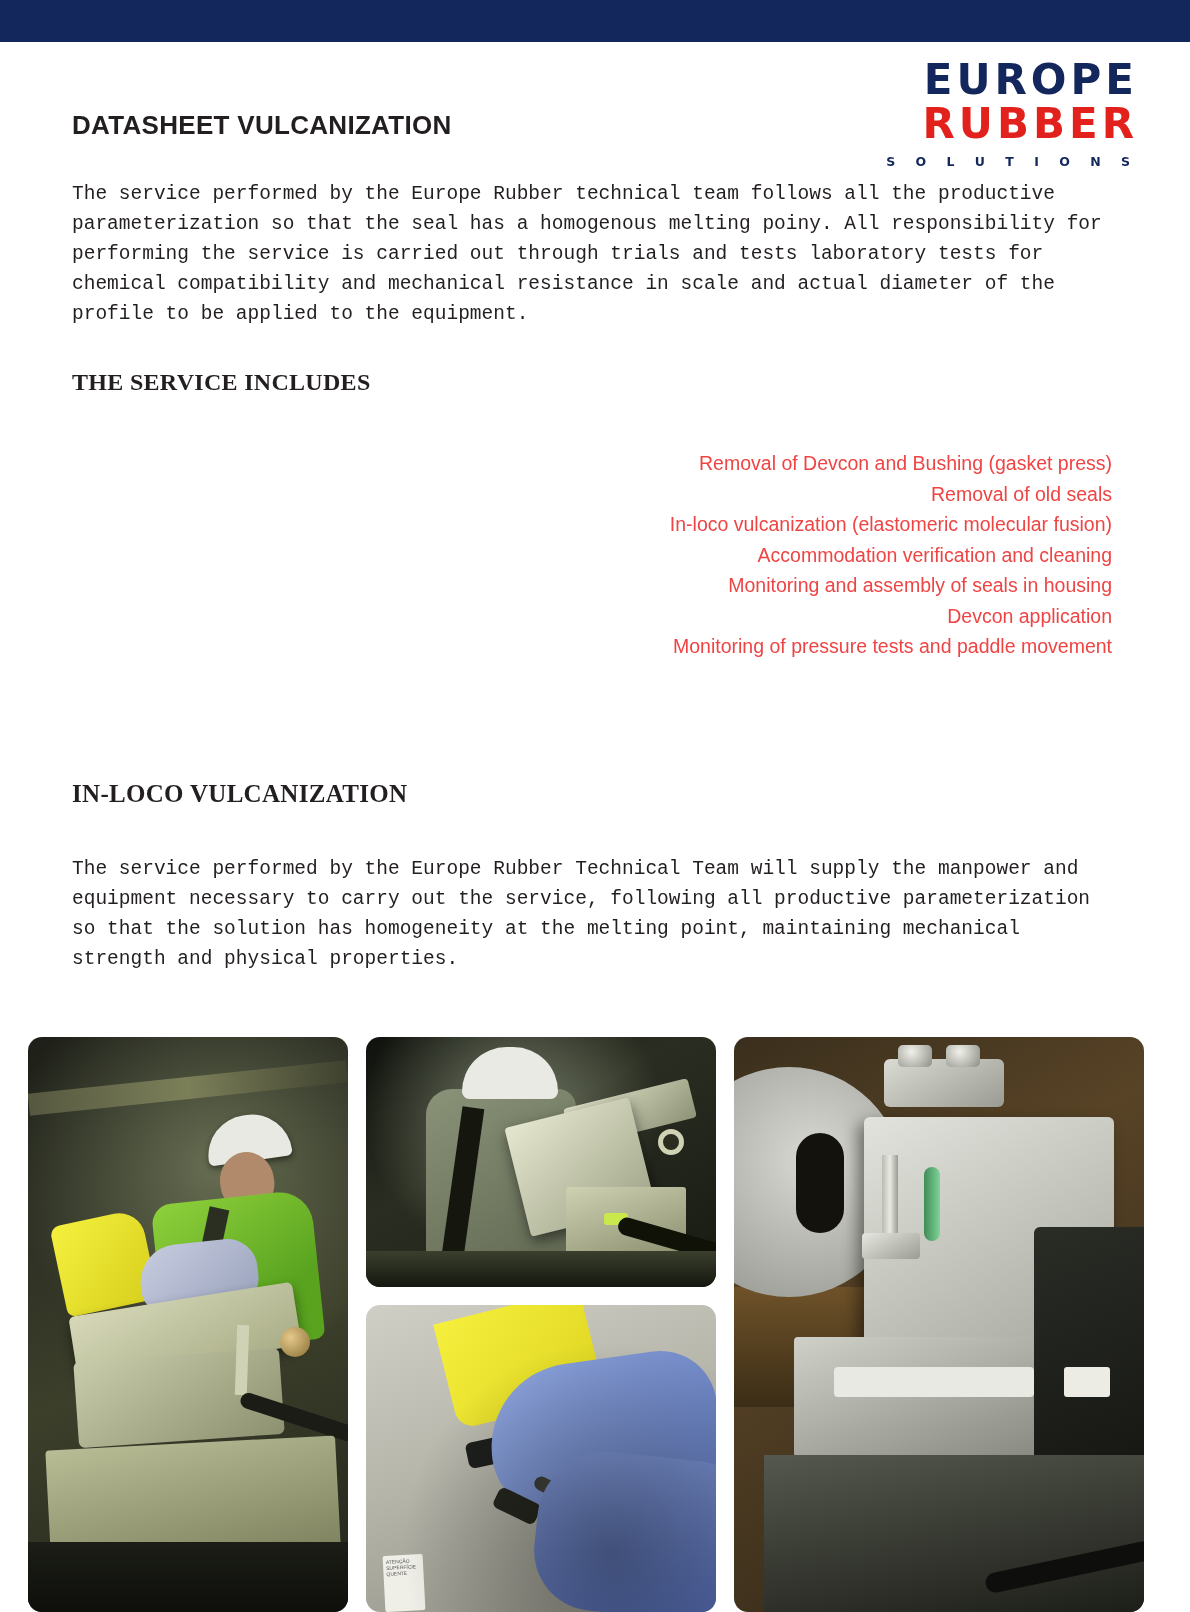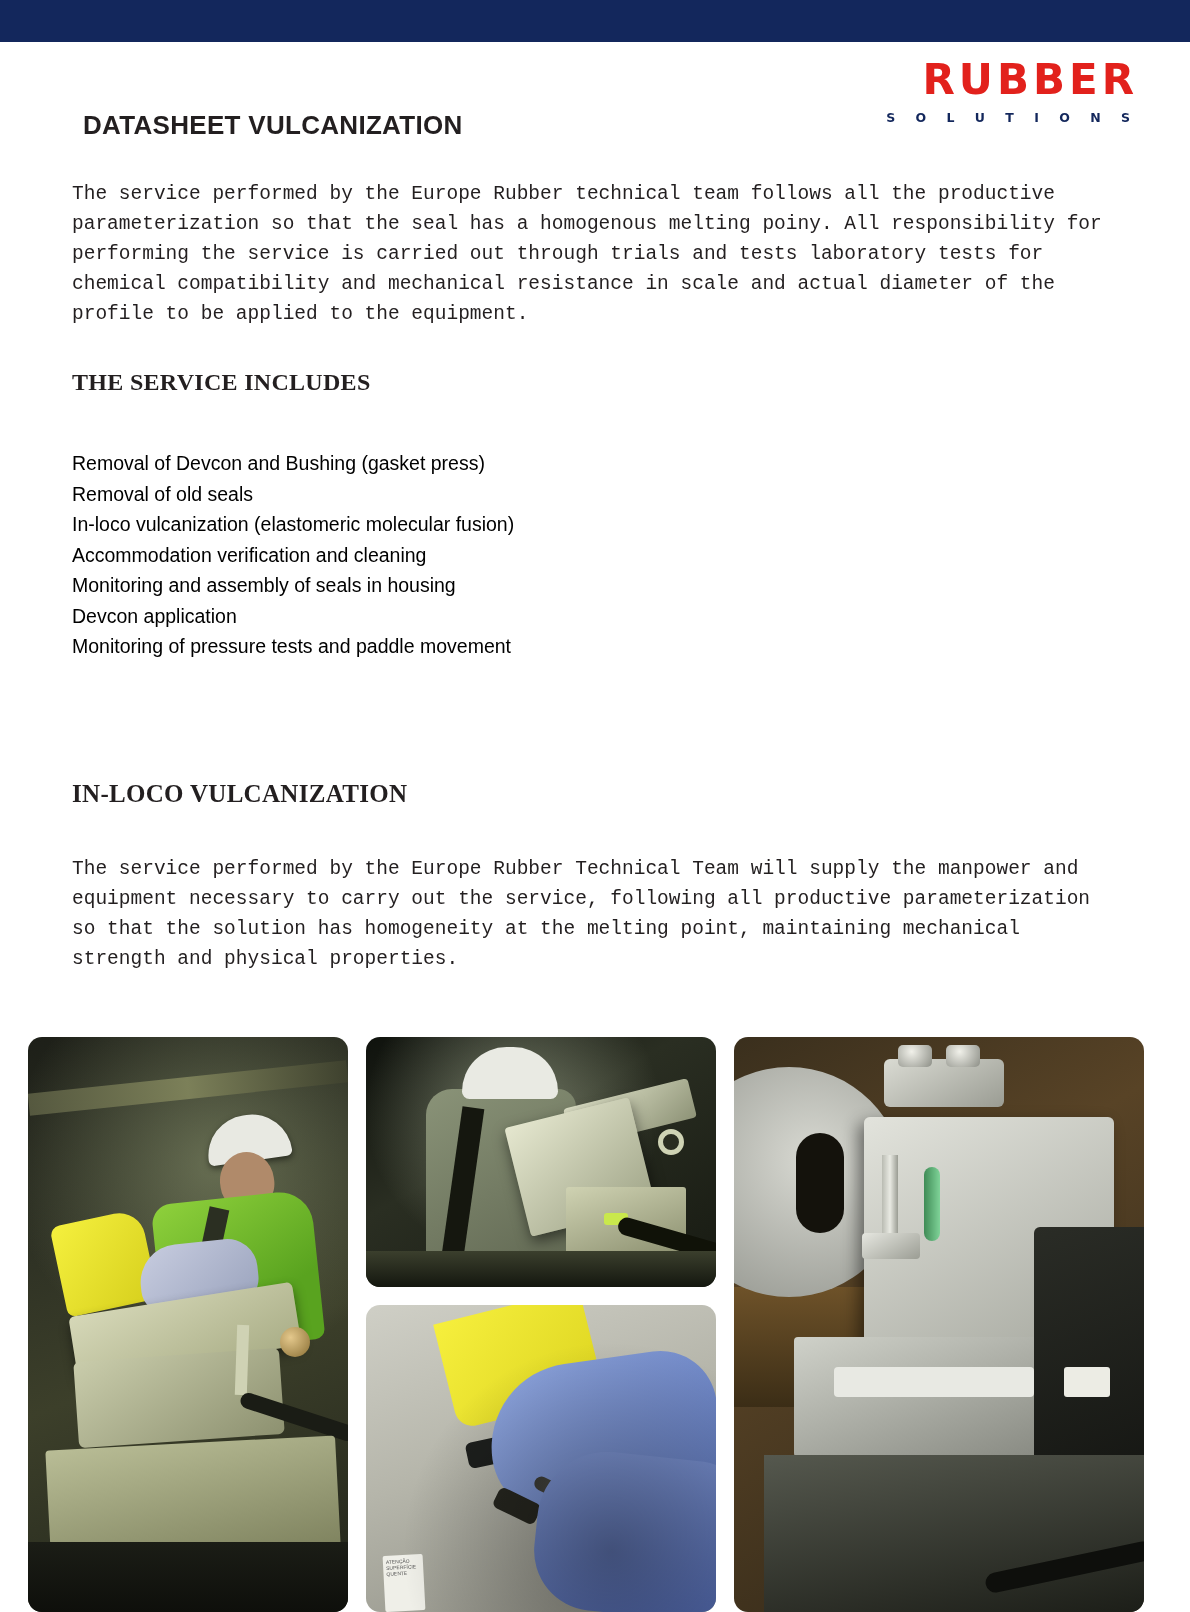--- a/index.html
+++ b/index.html
@@ -58,21 +58,21 @@
   .content {
     position: absolute;
     left: 72px;
     top: 110px;
     width: 1040px;
   }
   h1.doc-title {
     font-size: 26px;
     font-weight: bold;
     letter-spacing: 0.3px;
-    margin: 0 0 38px 11px;
+    margin: 0 0 38px 0;
     color: #231f20;
   }
   p.body-text {
     font-size: 19.5px;
     line-height: 30px;
     margin: 0;
     color: #231f20;
     font-family: Liberation Mono, monospace;
   }
   h2.section-title {
@@ -87,21 +87,22 @@
     font-size: 25px;
   }
   ul.service-list {
     list-style: none;
     margin: 52px 0 0 0;
     padding: 0;
   }
   ul.service-list li {
     font-size: 19.5px;
     line-height: 30.5px;
-    color: #000000;
+    color: #ef4444;
+    text-align: right;
   }
   .spacer-lg { height: 78px; }
   .spacer-md { height: 46px; }
   .spacer-sm { height: 22px; }
 
   
   .gallery {
     position: absolute;
     left: 28px;
     top: 1037px;
@@ -363,20 +364,21 @@
     position: absolute; left: 330px; top: 330px; width: 46px; height: 30px;
     background: #ecece4; border-radius: 3px;
   }
 </style>
 </head>
 <body>
 
 <div class="top-bar"></div>
 
 <div class="logo">
+  <div class="logo-europe">EUROPE</div>
   <div class="logo-rubber">RUBBER</div>
   <div class="logo-solutions">S O L U T I O N S</div>
 </div>
 
 <div class="content">
 
   <h1 class="doc-title">DATASHEET VULCANIZATION</h1>
 
   <p class="body-text">The service performed by the Europe Rubber technical team follows all the productive parameterization so that the seal has a homogenous melting poiny. All responsibility for performing the service is carried out through trials and tests laboratory tests for chemical compatibility and mechanical resistance in scale and actual diameter of the profile to be applied to the equipment.</p>
 

